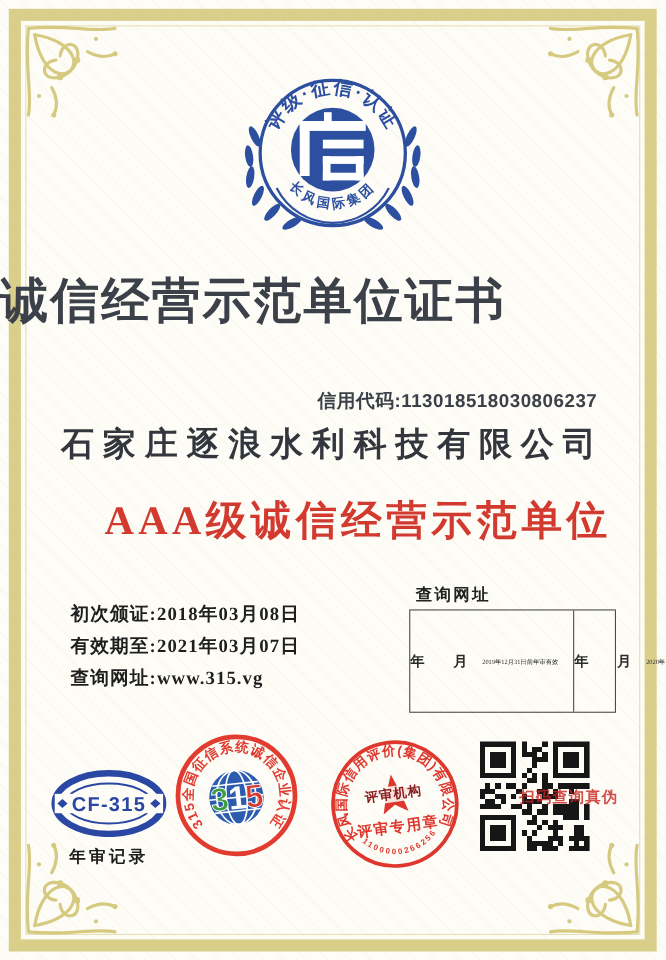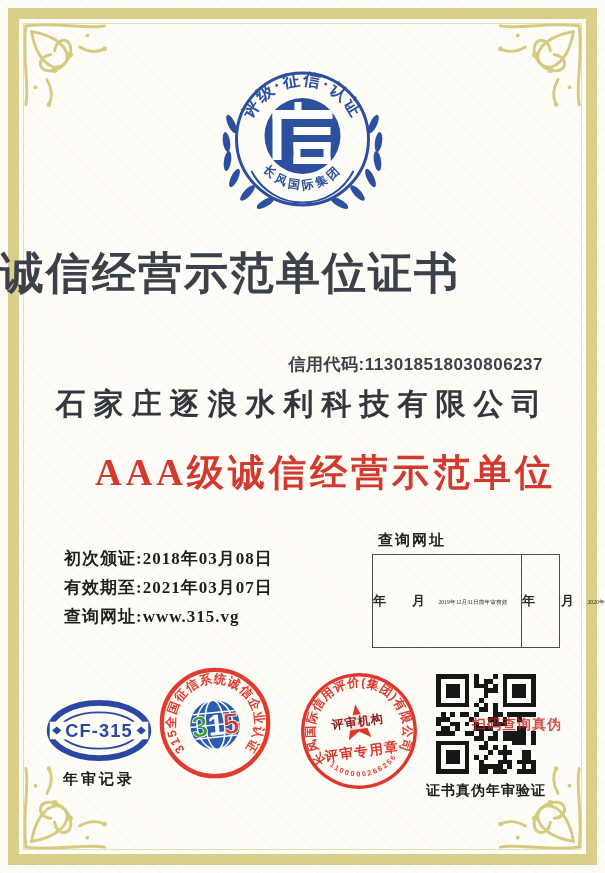--- a/index.html
+++ b/index.html
@@ -489,15 +489,14 @@
         <rect x="12" y="20" width="1" height="1" fill="#161616"></rect>
         <rect x="13" y="20" width="1" height="1" fill="#161616"></rect>
         <rect x="14" y="20" width="1" height="1" fill="#161616"></rect>
         <rect x="17" y="20" width="1" height="1" fill="#161616"></rect>
         <rect x="18" y="20" width="1" height="1" fill="#161616"></rect>
         <rect x="19" y="20" width="1" height="1" fill="#161616"></rect>
         <rect x="20" y="20" width="1" height="1" fill="#161616"></rect>
       </svg>
     <div class="qr-overlay">扫码查询真伪</div>
   </div>
-  <div class="qr-caption">证书真伪年审验证</div>
 
 </div>
 
 </body></html>

